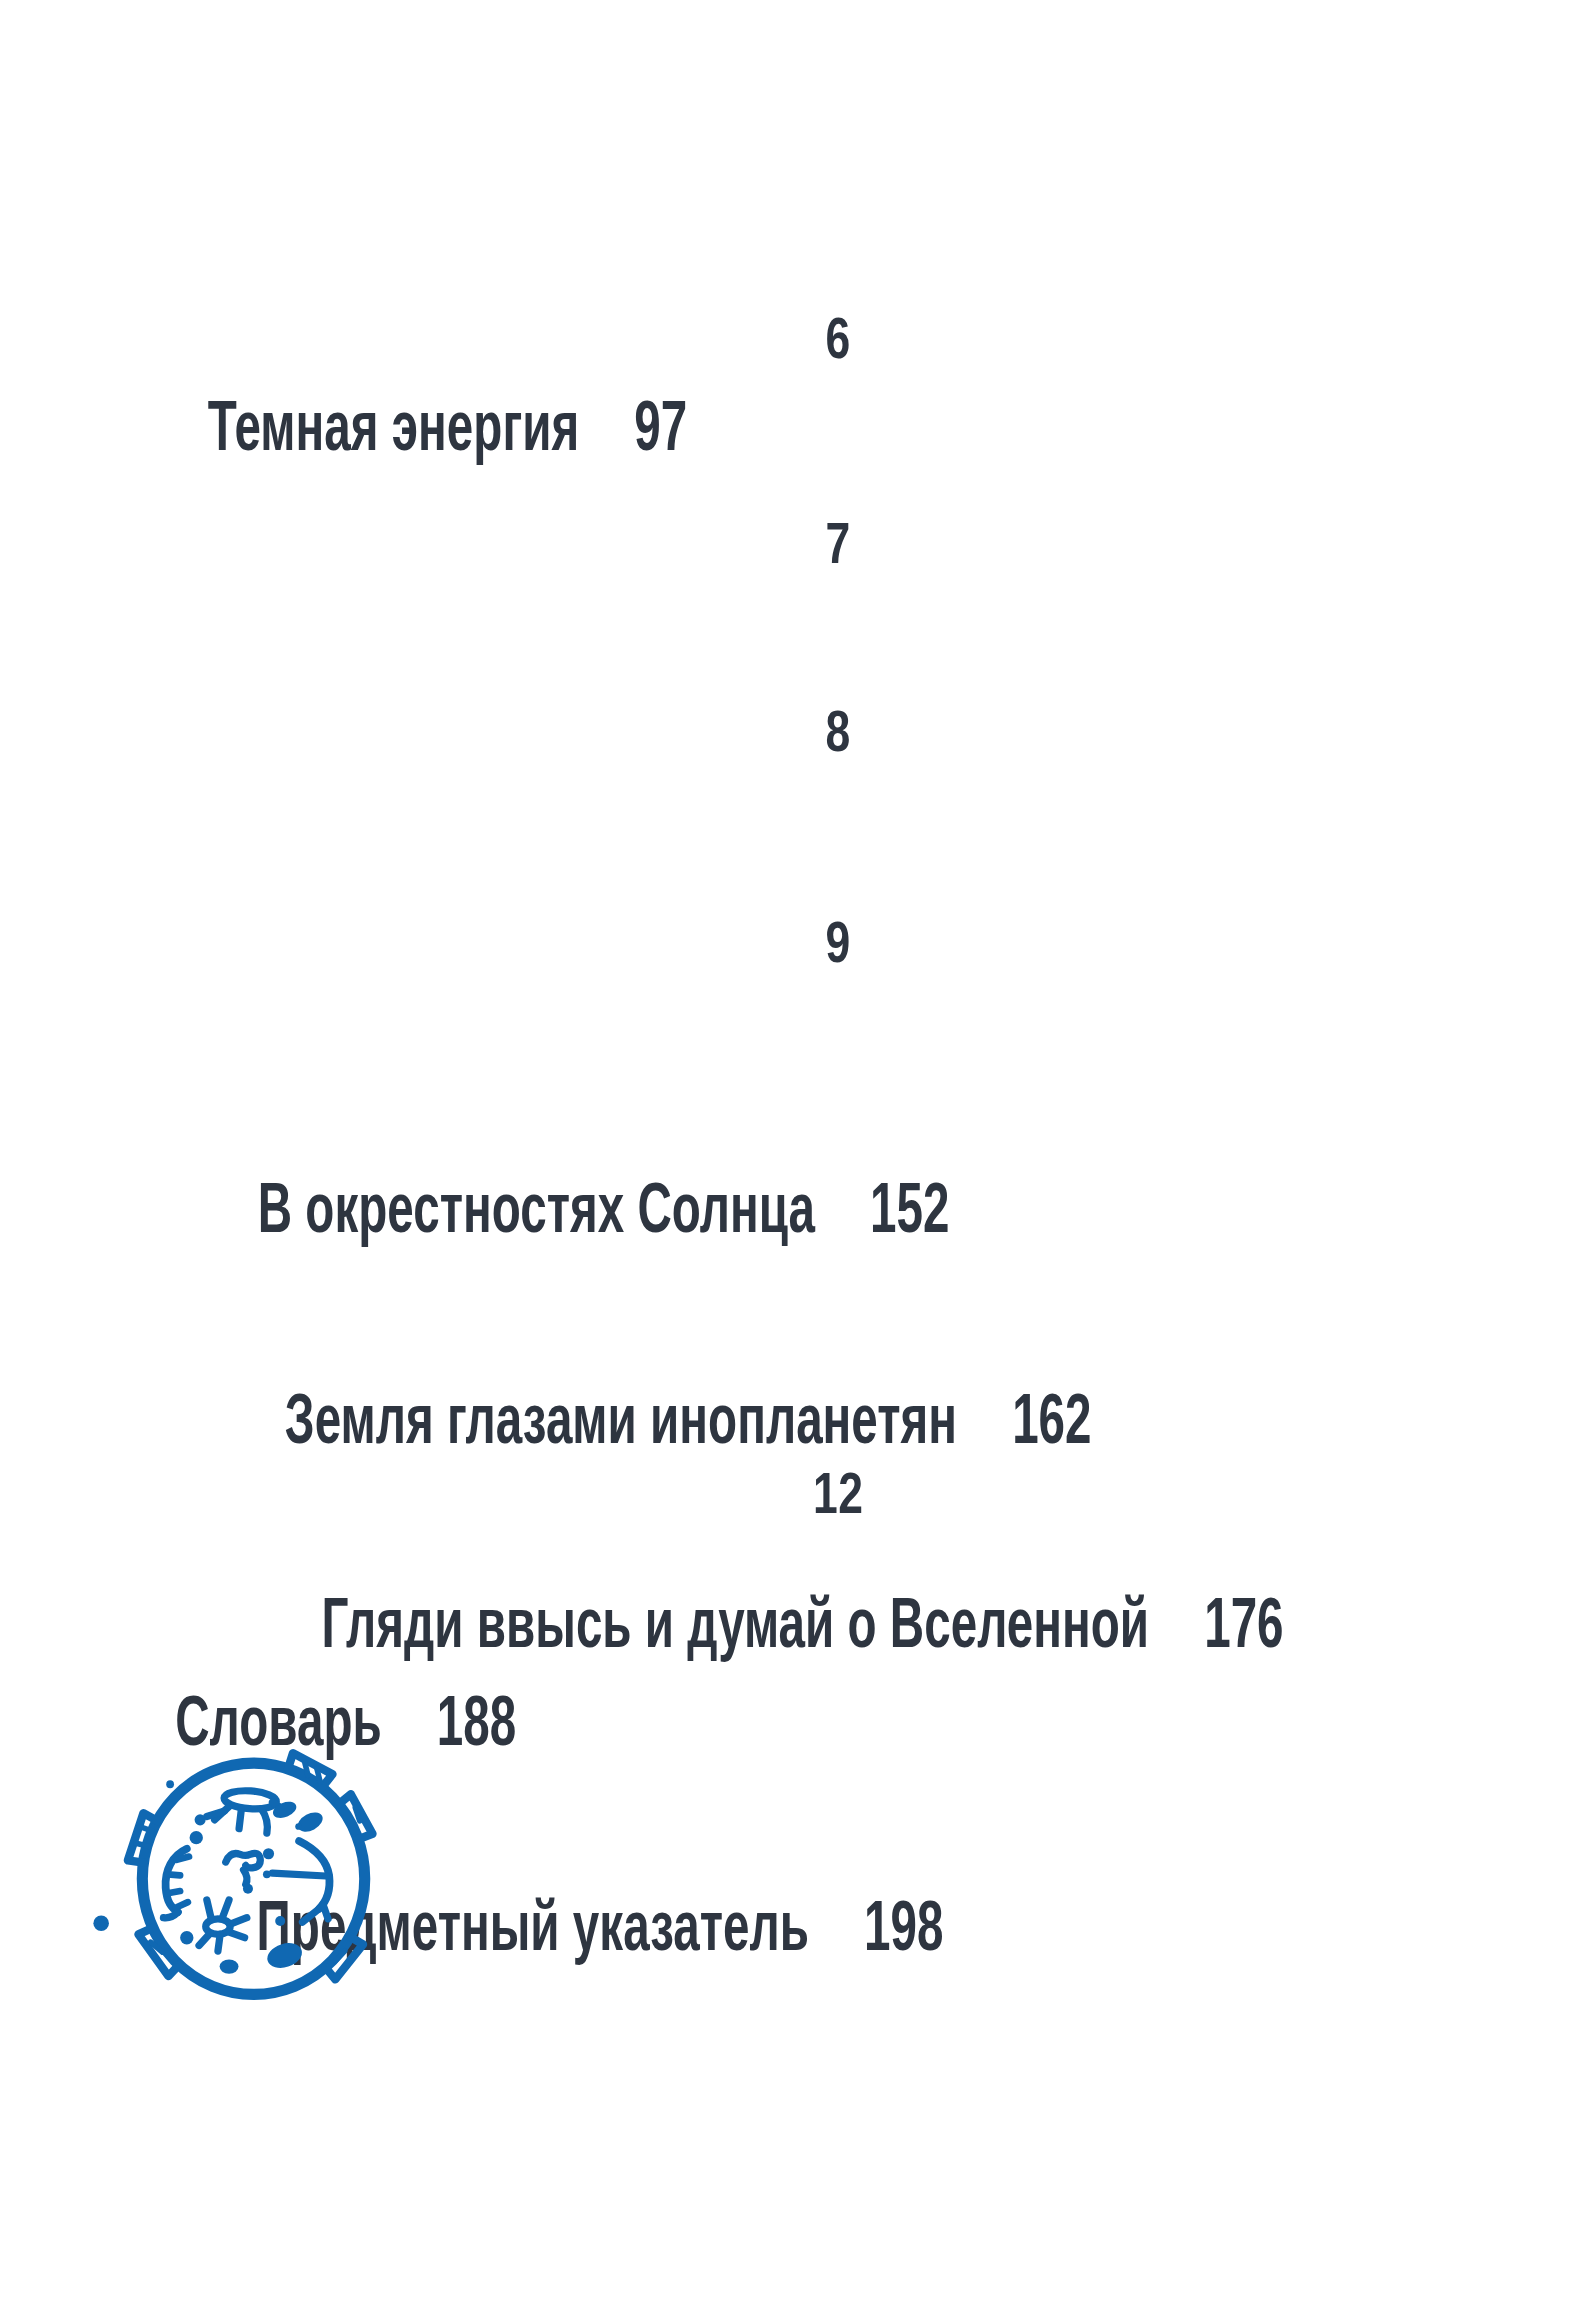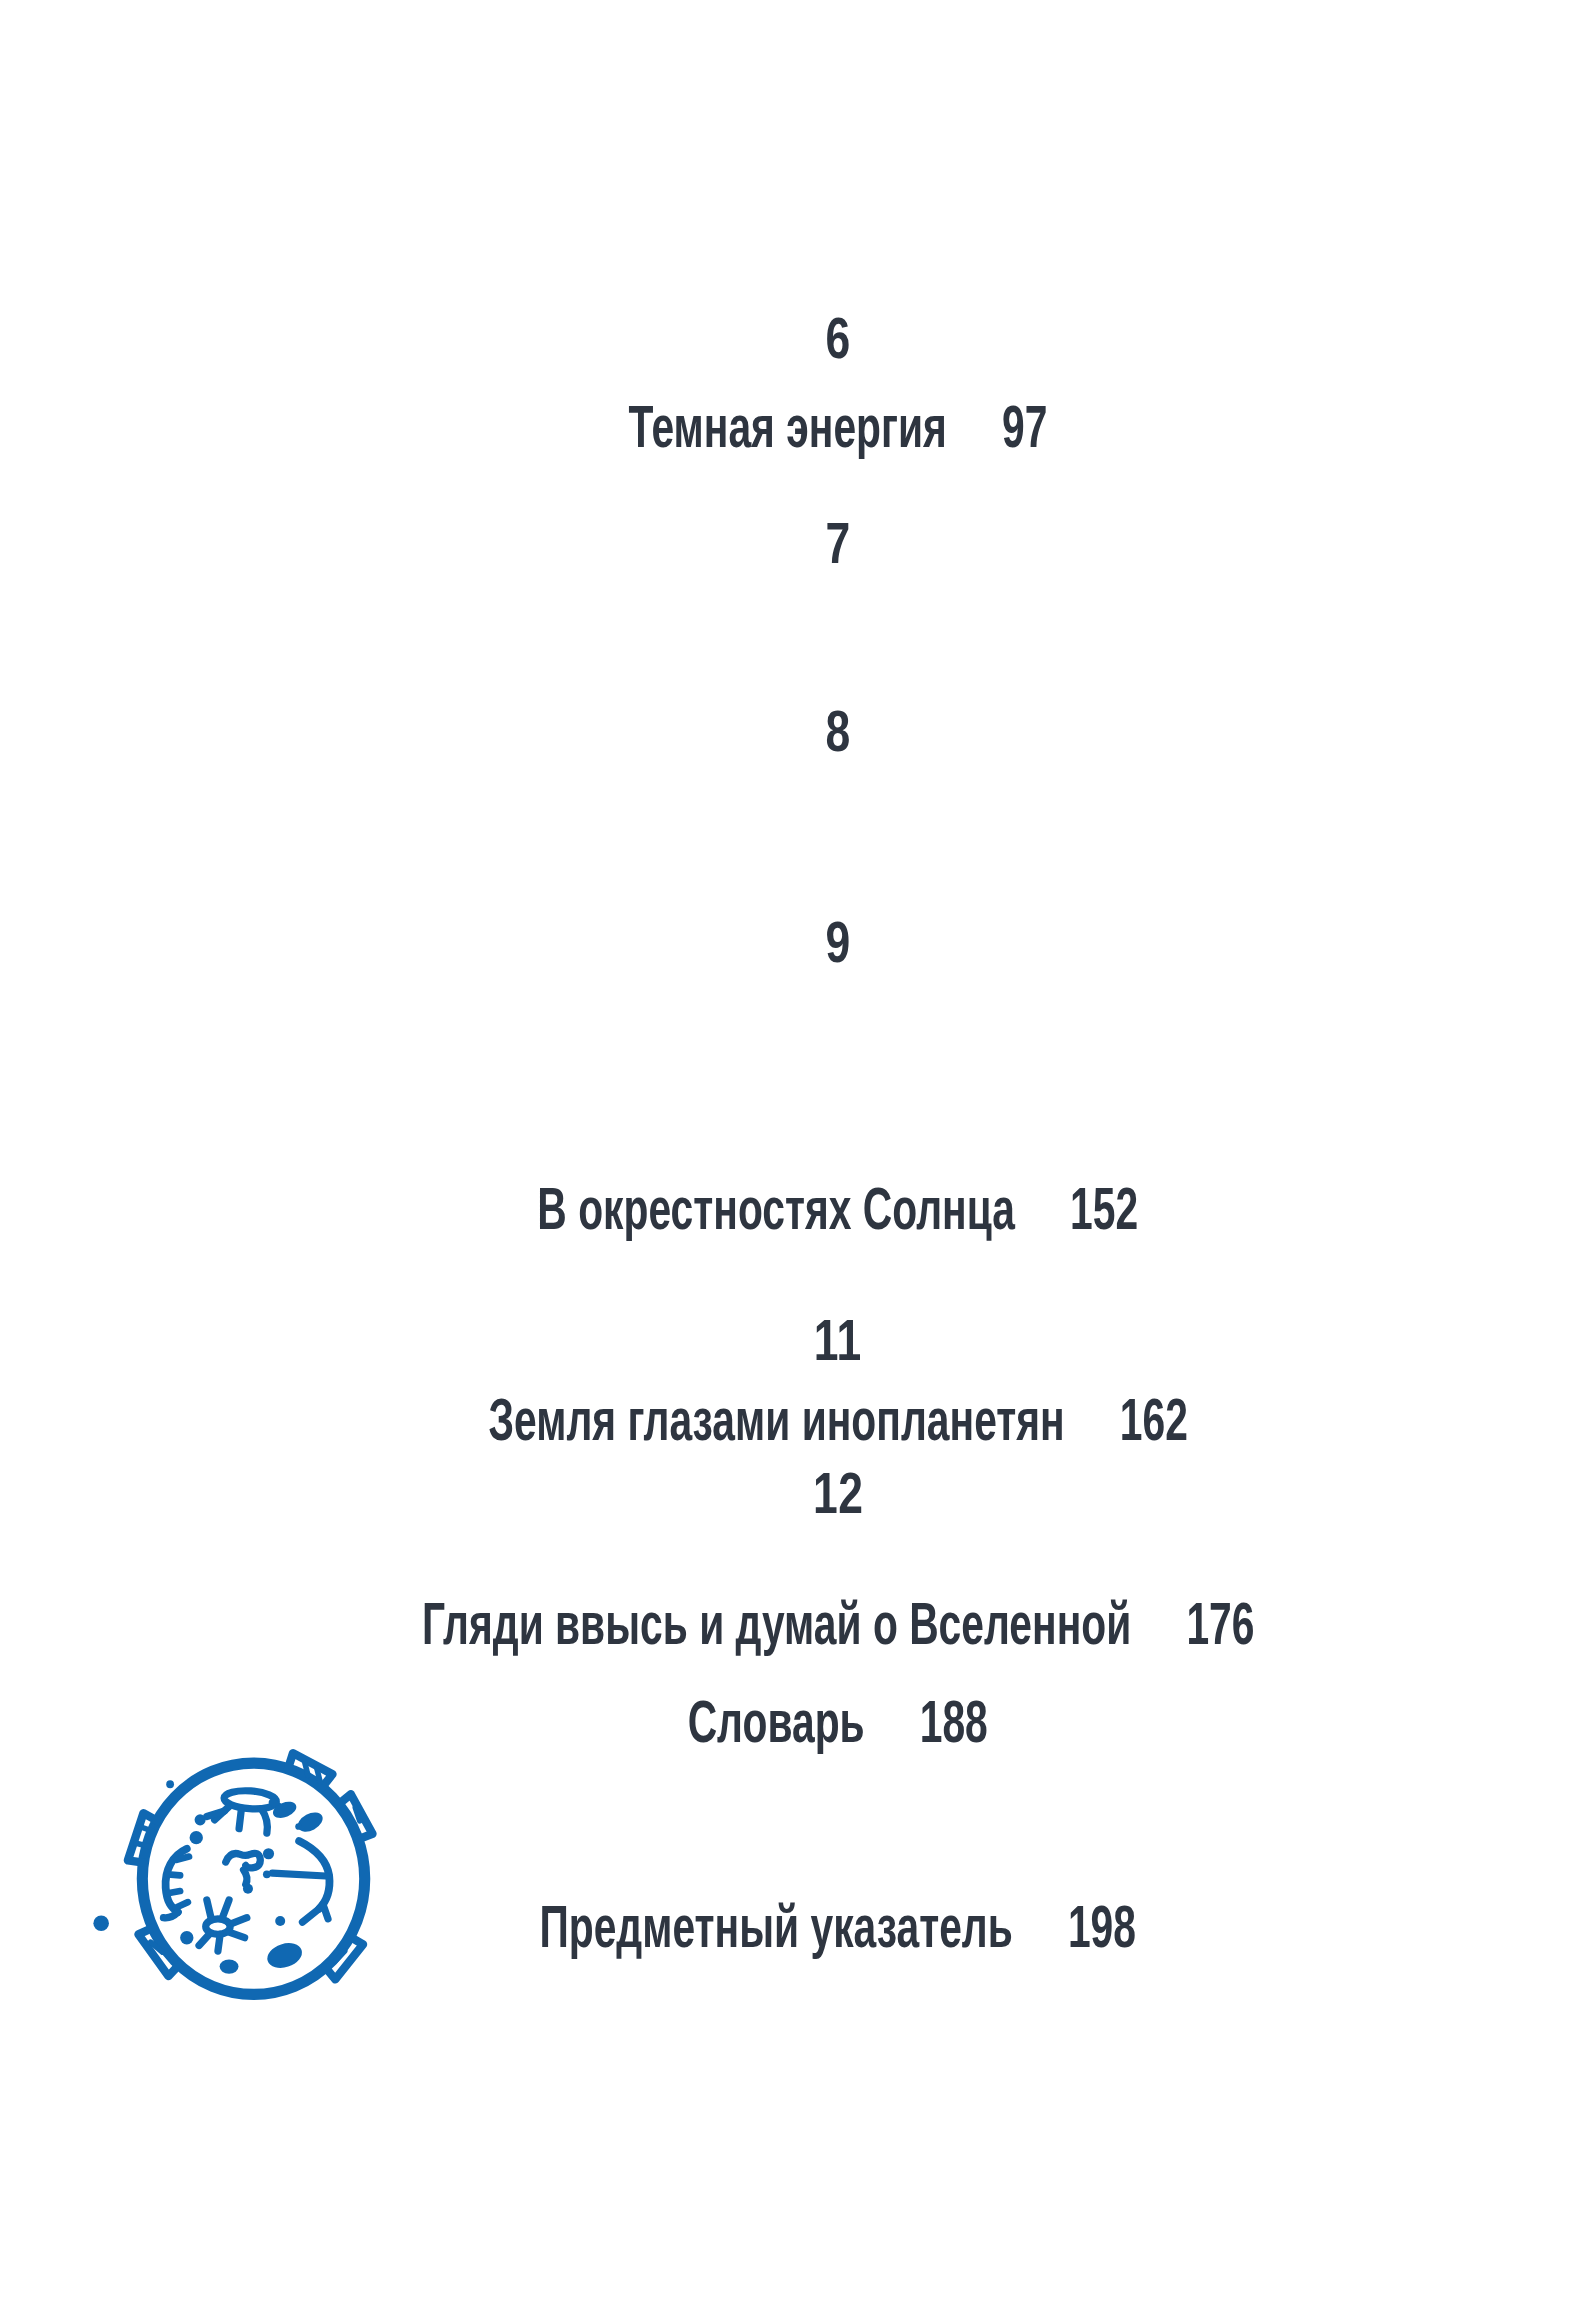--- a/index.html
+++ b/index.html
@@ -26,23 +26,23 @@
     letter-spacing: 0.6px;
   }
   .num > span {
     display: inline-block;
     transform: scaleX(0.78);
     transform-origin: 50% 50%;
   }
   .entry {
     position: absolute;
     left: 0; right: 0;
-    text-align: center;
+    text-align: left;
     font-weight: 700;
-    font-size: 60px;
+    font-size: 70px;
     line-height: 61px;
   }
   .entry .row {
     display: inline-flex;
     align-items: baseline;
     white-space: nowrap;
     transform: scaleX(0.68);
     transform-origin: 50% 50%;
   }
   .entry .p { margin-left: 81px; }
@@ -74,21 +74,20 @@
 
     <div class="num" style="top:913px"><span>9</span></div>
 
     <div class="entry" style="top:1178px">
       <span class="row">
         <span class="t">В окрестностях Солнца</span>
         <span class="p">152</span>
       </span>
     </div>
 
-    <div class="num" style="top:1311px"><span>11</span></div>
     <div class="entry" style="top:1389px">
       <span class="row">
         <span class="t">Земля глазами инопланетян</span>
         <span class="p">162</span>
       </span>
     </div>
 
     <div class="num" style="top:1464px"><span>12</span></div>
     <div class="entry" style="top:1593px">
       <span class="row">

